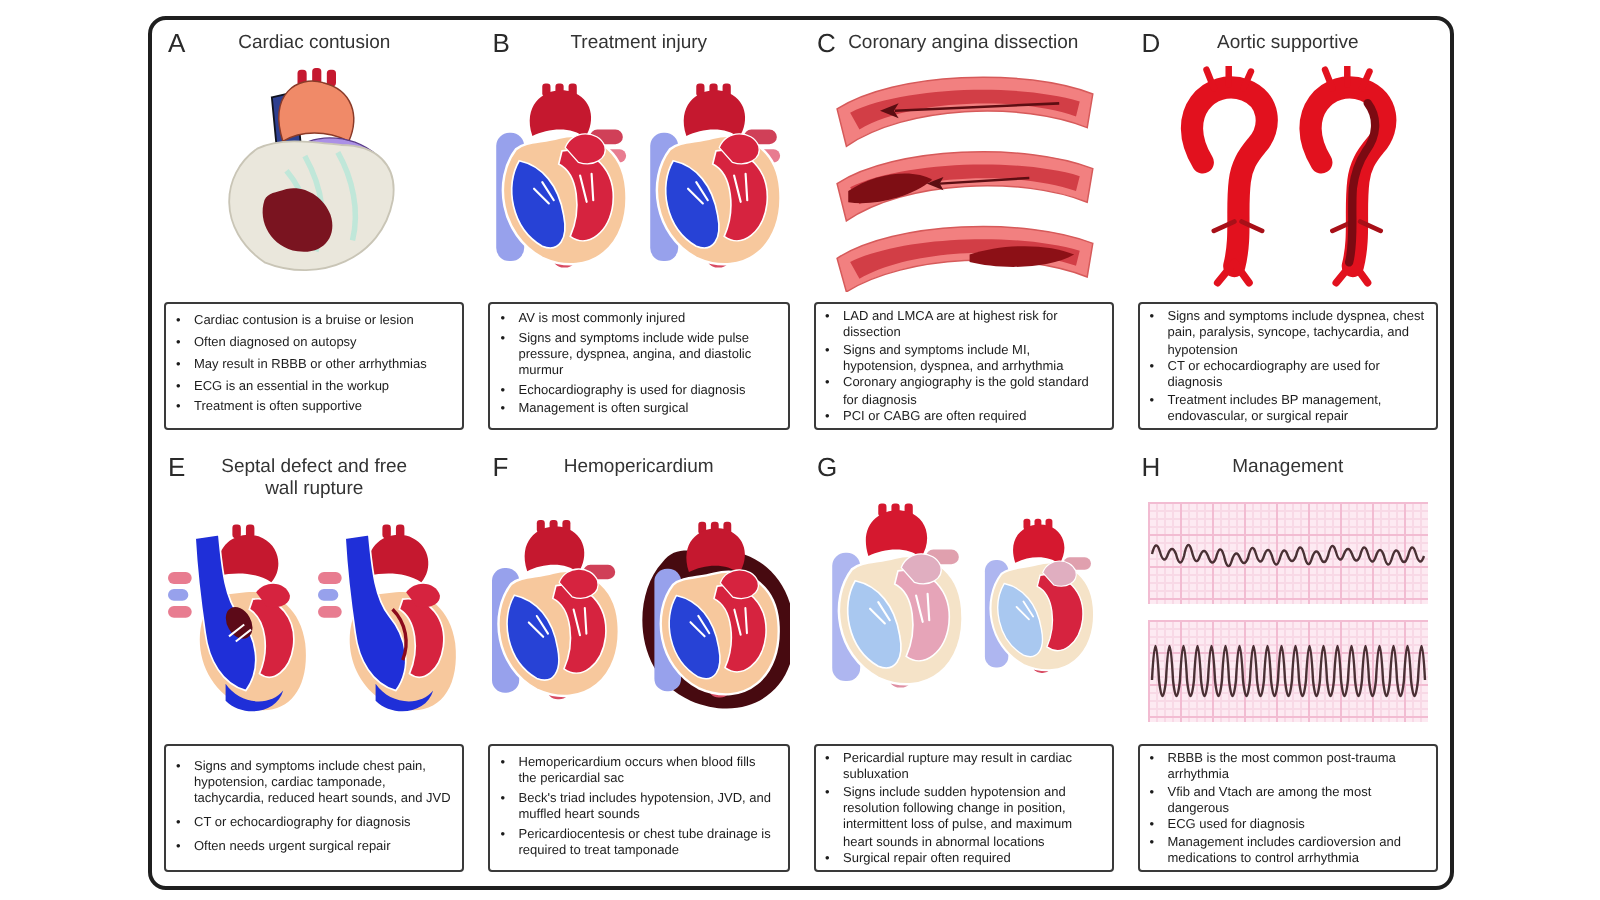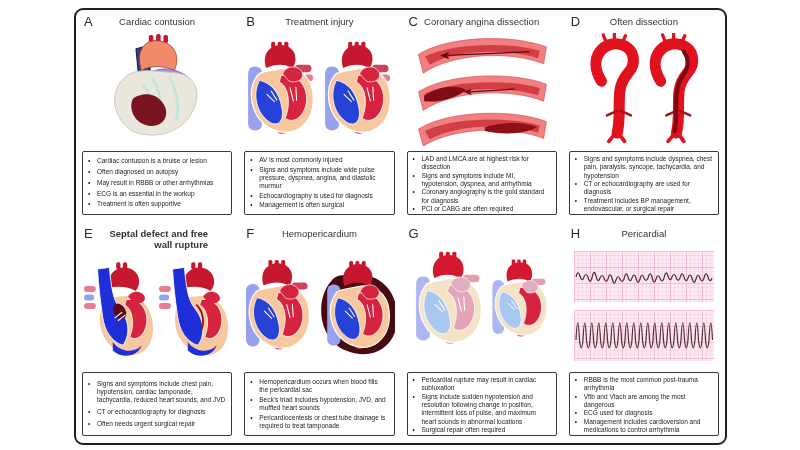--- a/index.html
+++ b/index.html
@@ -4,22 +4,22 @@
 <style>
   html,body{margin:0;padding:0;background:#fff;}
   .stage{position:relative;width:800px;height:450px;background:#fff;overflow:hidden;
          font-family:"Liberation Sans","DejaVu Sans",sans-serif;}
   .figure{position:absolute;left:74px;top:8px;width:649px;height:433px;
           border:2px solid #1f1f1f;border-radius:9px;background:#fff;
           display:grid;grid-template-columns:repeat(4,1fr);grid-template-rows:212px 1fr;
           padding:0;}
   .panel{position:relative;display:flex;flex-direction:column;padding:4px 6px 7px;box-sizing:border-box;min-width:0;}
   .panel-letter{position:absolute;top:4px;left:8px;font-size:13px;color:#2a2a2a;letter-spacing:.5px;}
-  .panel-title{margin:2px auto 0;text-align:right;font-size:9.5px;line-height:1.2;color:#333;}
-  .title-narrow{max-width:102px;font-weight:bold;}
+  .panel-title{margin:2px auto 0;text-align:center;font-size:9.5px;line-height:1.2;color:#333;}
+  .title-narrow{max-width:102px;}
   .title-narrow2{max-width:132px;}
   .illustration{flex:1;display:flex;align-items:center;justify-content:center;gap:3px;overflow:hidden;}
   .illustration.stacked{flex-direction:column;gap:8px;}
   .bullet-box{height:64px;margin-top:auto;border:1px solid #3a3a3a;border-radius:2px;
               background:#fff;padding:3px 5px 3px 3px;box-sizing:border-box;overflow:hidden;}
   .bullet-box ul{margin:0;padding:0;list-style:none;height:100%;
                  display:flex;flex-direction:column;justify-content:space-evenly;}
   .bullet-box li{position:relative;padding-left:11px;font-size:6.5px;line-height:1.28;color:#1c1c1c;}
   .bullet-box li::before{content:"\2022";position:absolute;left:2px;top:0;color:#1c1c1c;}
   .ecg{width:140px;height:51px;background-color:#fdeaf2;
@@ -134,21 +134,21 @@
           <li>LAD and LMCA are at highest risk for dissection</li>
           <li>Signs and symptoms include MI, hypotension, dyspnea, and arrhythmia</li>
           <li>Coronary angiography is the gold standard for diagnosis</li>
           <li>PCI or CABG are often required</li>
         </ul>
       </div>
     </section>
 
     <section class="panel">
       <div class="panel-letter">D</div>
-      <div class="panel-title">Often dissection</div>
+      <div class="panel-title">Aortic supportive</div>
       <div class="illustration">
         <svg viewBox="0 0 140 122" width="130" height="113">
           <path d="M24,52 C8,26 28,6 47,13 C60,18 62,33 53,43 C48,49 45,54 44,62 C42,78 45,92 41,108" fill="none" stroke="#e2111e" stroke-width="12" stroke-linecap="round"></path>
           <path d="M30,12 L26,2 M38,10 L38,0 M46,12 L50,3" stroke="#e2111e" stroke-width="3.5" stroke-linecap="round"></path>
           <path d="M41,106 L32,117 M41,106 L49,117" stroke="#e2111e" stroke-width="4" stroke-linecap="round"></path>
           <path d="M41,84 L30,89 M45,84 L56,89" stroke="#a81018" stroke-width="2.6" stroke-linecap="round"></path>
           <path d="M88,52 C72,26 92,6 111,13 C124,18 126,33 117,43 C112,49 109,54 108,62 C106,78 109,92 105,108" fill="none" stroke="#e2111e" stroke-width="12" stroke-linecap="round"></path>
           <path d="M94,12 L90,2 M102,10 L102,0 M110,12 L114,3" stroke="#e2111e" stroke-width="3.5" stroke-linecap="round"></path>
           <path d="M105,106 L96,117 M105,106 L113,117" stroke="#e2111e" stroke-width="4" stroke-linecap="round"></path>
           <path d="M105,84 L94,89 M109,84 L120,89" stroke="#a81018" stroke-width="2.6" stroke-linecap="round"></path>
@@ -285,21 +285,21 @@
         <ul>
           <li>Pericardial rupture may result in cardiac subluxation</li>
           <li>Signs include sudden hypotension and resolution following change in position, intermittent loss of pulse, and maximum heart sounds in abnormal locations</li>
           <li>Surgical repair often required</li>
         </ul>
       </div>
     </section>
 
     <section class="panel">
       <div class="panel-letter">H</div>
-      <div class="panel-title">Pericardial</div>
+      <div class="panel-title">Management</div>
       <div class="illustration stacked">
         <div class="ecg">
           <svg viewBox="0 0 140 51" width="140" height="51">
             <path d="M2,26 q2,-8 4,-1 q2,7 4,1 q2,-5 4,0 q2,8 4,1 q2,-10 4,-2 q2,8 4,2 q2,-5 4,0 q2,6 4,1 q2,-8 4,-1 q2,9 4,2 q2,-6 4,-1 q2,5 4,0 q2,-9 4,-2 q2,7 4,1 q2,-6 4,0 q2,8 4,1 q2,-7 4,-1 q2,5 4,0 q2,-8 4,-1 q2,9 4,2 q2,-6 4,-1 q2,6 4,0 q2,-9 4,-2 q2,7 4,1 q2,-5 4,0 q2,6 4,1 q2,-8 4,-1 q2,7 4,1 q2,-6 4,0 q2,8 4,1 q2,-7 4,-1 q2,6 4,0 q2,-8 4,-1 q2,7 4,1" fill="none" stroke="#4a3034" stroke-width="1.2"></path>
           </svg>
         </div>
         <div class="ecg">
           <svg viewBox="0 0 140 51" width="140" height="51">
             <path d="M2,30 q1.75,-34 3.5,0 q1.75,16 3.5,0 q1.75,-34 3.5,0 q1.75,16 3.5,0 q1.75,-34 3.5,0 q1.75,16 3.5,0 q1.75,-34 3.5,0 q1.75,16 3.5,0 q1.75,-34 3.5,0 q1.75,16 3.5,0 q1.75,-34 3.5,0 q1.75,16 3.5,0 q1.75,-34 3.5,0 q1.75,16 3.5,0 q1.75,-34 3.5,0 q1.75,16 3.5,0 q1.75,-34 3.5,0 q1.75,16 3.5,0 q1.75,-34 3.5,0 q1.75,16 3.5,0 q1.75,-34 3.5,0 q1.75,16 3.5,0 q1.75,-34 3.5,0 q1.75,16 3.5,0 q1.75,-34 3.5,0 q1.75,16 3.5,0 q1.75,-34 3.5,0 q1.75,16 3.5,0 q1.75,-34 3.5,0 q1.75,16 3.5,0 q1.75,-34 3.5,0 q1.75,16 3.5,0 q1.75,-34 3.5,0 q1.75,16 3.5,0 q1.75,-34 3.5,0 q1.75,16 3.5,0 q1.75,-34 3.5,0 q1.75,16 3.5,0 q1.75,-34 3.5,0" fill="none" stroke="#4a3034" stroke-width="1.2"></path>
           </svg>

